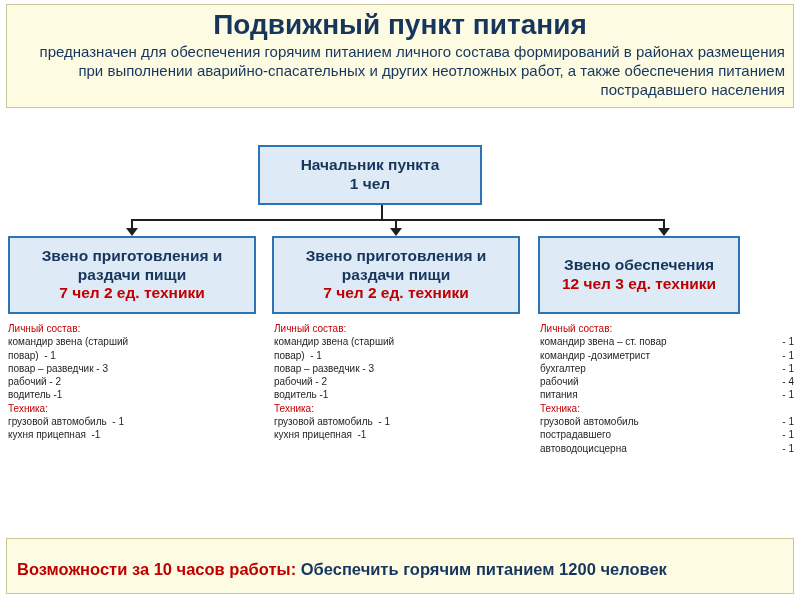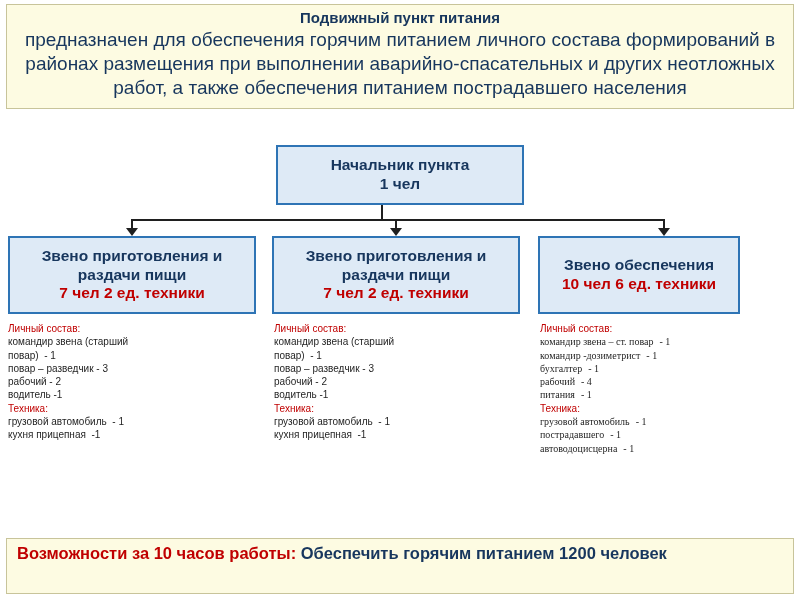--- a/index.html
+++ b/index.html
@@ -26,30 +26,31 @@
     left: 6px;
     top: 4px;
     width: 788px;
     box-sizing: border-box;
     background: #fdfbe2;
     border: 1px solid #c8c49a;
     padding: 4px 8px 8px 8px;
     text-align: center;
   }
   .header-title {
-    font-size: 15px;
+    font-size: 28px;
     font-weight: bold;
     color: #17365d;
     line-height: 1.15;
     margin-bottom: 2px;
   }
   .header-sub {
-    font-size: 19px;
+    font-size: 15px;
     color: #17365d;
     line-height: 1.25;
+    text-align: right;
   }
 
   
   .box {
     position: absolute;
     box-sizing: border-box;
     background: #deeaf6;
     border: 2px solid #2e74b5;
     text-align: center;
     font-weight: bold;
@@ -58,23 +59,23 @@
     flex-direction: column;
     align-items: center;
     justify-content: center;
     line-height: 1.2;
   }
   .box .l1 { font-size: 15.5px; }
   .box .l2 { font-size: 15.5px; }
   .box .l3 { font-size: 15.5px; color: #c00000; }
 
   #chief-box {
-    left: 276px;
+    left: 258px;
     top: 145px;
-    width: 248px;
+    width: 224px;
     height: 60px;
   }
   #unit1-box {
     left: 8px;
     top: 236px;
     width: 248px;
     height: 78px;
   }
   #unit2-box {
     left: 272px;
@@ -117,38 +118,37 @@
   .details .row {
     white-space: pre;
   }
   #details1 { left: 8px;  top: 322px; width: 250px; }
   #details2 { left: 274px; top: 322px; width: 250px; }
   #details3 { left: 540px; top: 322px; width: 254px; }
 
   
   .kv {
     display: flex;
-    justify-content: flex-start;
+    justify-content: space-between;
     align-items: baseline;
-    font-family: Liberation Serif, serif;
   }
   .kv .k { white-space: pre; }
   .kv .v { white-space: pre; padding-left: 6px; }
 
   
   .footer {
     position: absolute;
     left: 6px;
     top: 538px;
     width: 788px;
     height: 56px;
     box-sizing: border-box;
     background: #fdfbe2;
     border: 1px solid #c8c49a;
-    padding: 4px 10px;
+    padding: 20px 10px;
     font-size: 16.5px;
     line-height: 1.3;
     color: #17365d;
   }
   .footer .label { color: #c00000; font-weight: bold; }
   .footer .value { color: #17365d; font-weight: bold; }
 </style>
 </head>
 <body>
 
@@ -180,21 +180,21 @@
   </div>
 
   <div class="box" id="unit2-box">
     <div class="l1">Звено приготовления и</div>
     <div class="l2">раздачи пищи</div>
     <div class="l3">7 чел 2 ед. техники</div>
   </div>
 
   <div class="box" id="unit3-box">
     <div class="l1">Звено обеспечения</div>
-    <div class="l3">10 чел 6 ед. техники</div>
+    <div class="l3">12 чел 3 ед. техники</div>
   </div>
 
   <div class="details" id="details1">
     <div class="head">Личный состав:</div>
     <div class="row">командир звена (старший</div>
     <div class="row">повар)  - 1</div>
     <div class="row">повар – разведчик - 3</div>
     <div class="row">рабочий - 2</div>
     <div class="row">водитель -1</div>
     <div class="head">Техника:</div>

